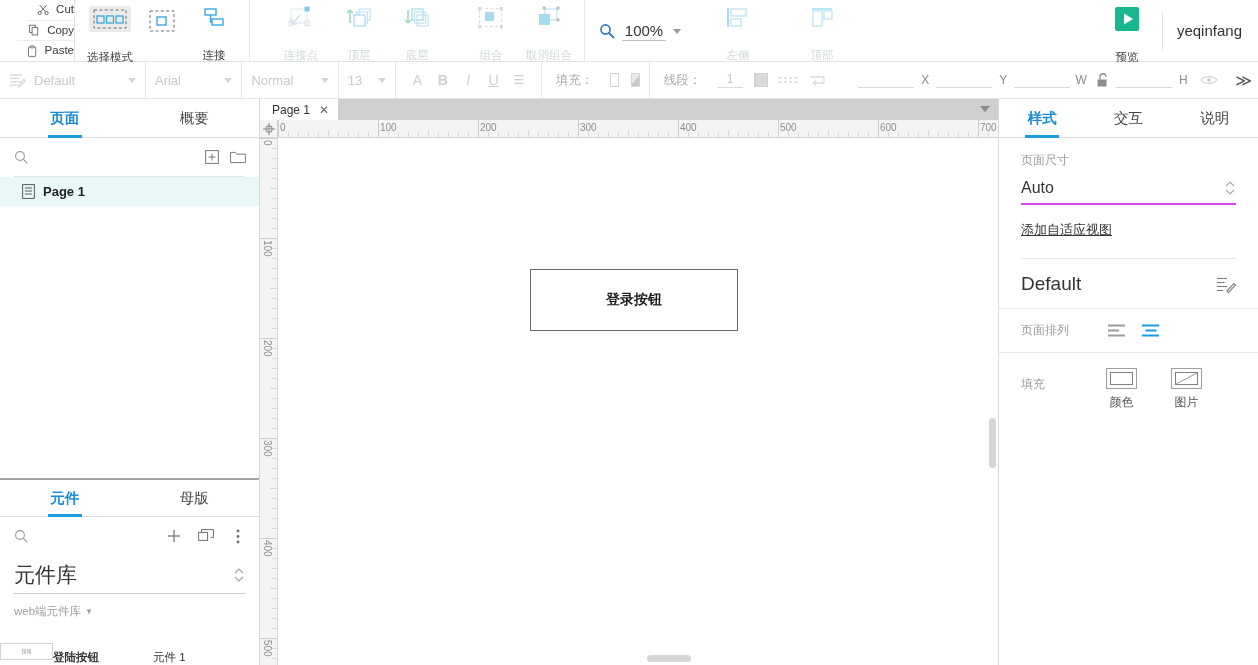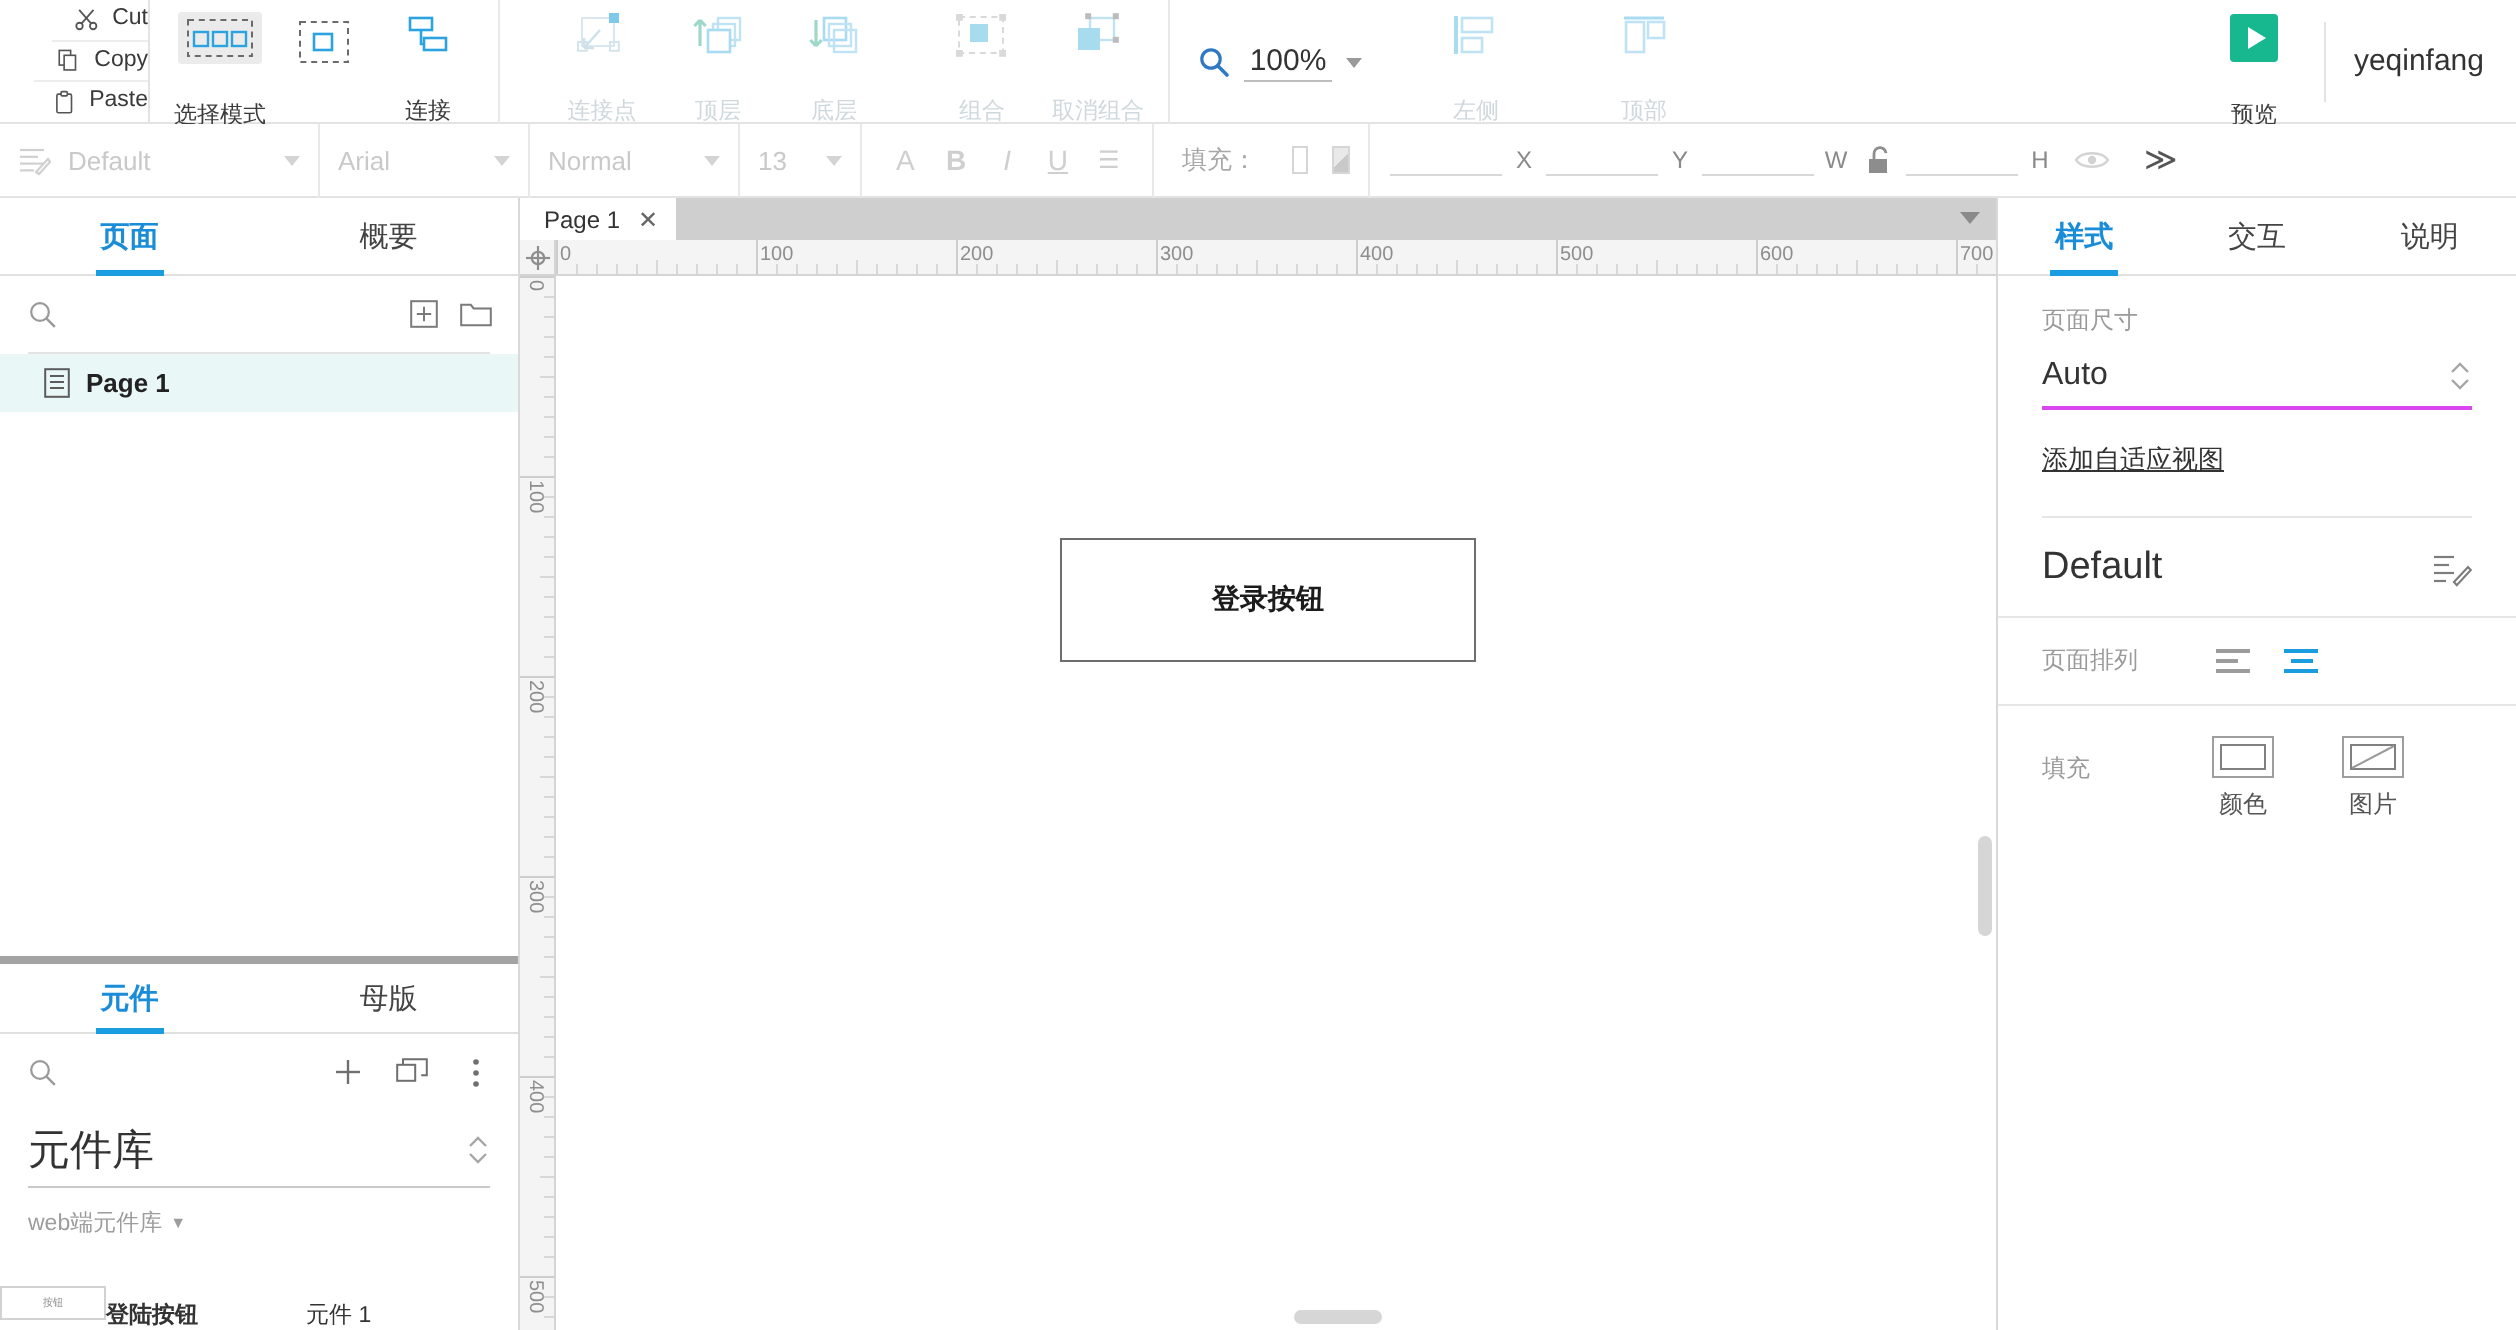--- a/index.html
+++ b/index.html
@@ -113,21 +113,21 @@
   .magn { width: 15px; height: 15px; }
   .iconbtn { width: 18px; height: 18px; display:flex;align-items:center;justify-content:center; color:#6f6f6f; }
   .srch-under { height:1px; background:#e4e4e4; margin: 0 14px; }
   .pagelist { flex: 0 0 auto; }
   .pagerow {
     height: 29px; display: flex; align-items: center; gap: 8px;
     padding-left: 22px; background: #e9f7f6; font-size: 13px; color: #222; font-weight: bold;
   }
   .leftfill { flex: 1; }
 
-  .libtabrow { display: flex; height: 39px; border-top: 4px solid #a3a3a3; border-bottom: 1px solid #e0e0e0; }
+  .libtabrow { display: flex; height: 39px; border-top: 2px solid #a3a3a3; border-bottom: 1px solid #e0e0e0; }
   .libsearch { height: 38px; display: flex; align-items: center; padding: 0 12px 0 14px; gap: 14px; }
   .libcombo {
     margin: 6px 14px 0 14px; display: flex; align-items: center; justify-content: space-between;
     border-bottom: 1px solid #c9c9c9; padding-bottom: 4px;
   }
   .libcombo .lctext { font-size: 21px; color: #333; }
   .libsub { padding: 10px 0 0 14px; font-size: 11.5px; color: #9d9d9d; display:flex; align-items:center; gap:4px;}
   .libgrid { display: flex; padding: 18px 0 0 0; }
   .libcell { width: 100px; display: flex; flex-direction: row; align-items: center; cursor: default;}
   .libthumb {
@@ -498,20 +498,32 @@
       <div class="ficon">A</div>
       <div class="ficon" style="font-weight:bold">B</div>
       <div class="ficon" style="font-style:italic">I</div>
       <div class="ficon" style="text-decoration:underline">U</div>
       <div class="ficon" style="font-size:12px">☰</div>
     </div>
     <div class="fseg" style="width:108px;gap:12px;padding-left:14px">
       <span class="flabel">填充：</span>
       <div class="swatch-o"></div>
       <div class="swatch-g"></div>
+    </div>
+    <div class="fseg nb" style="width:218px;gap:11px;padding-left:14px">
+      <span class="flabel">线段：</span>
+      <div class="numfield">1</div>
+      <div class="swatch-s"></div>
+      <svg width="18" height="10" viewBox="0 0 18 10">
+        <line x1="0" y1="3" x2="18" y2="3" stroke="#dadada" stroke-width="1.4" stroke-dasharray="3,2"></line>
+        <line x1="0" y1="7" x2="18" y2="7" stroke="#dadada" stroke-width="1.4" stroke-dasharray="3,2"></line>
+      </svg>
+      <svg width="18" height="12" viewBox="0 0 18 12">
+        <path d="M2 3 L16 3 L16 9 L5 9 M5 9 L8 6.5 M5 9 L8 11.5" fill="none" stroke="#dadada" stroke-width="1.3"></path>
+      </svg>
     </div>
 
     <div class="xywh">
       <div class="xyfield"></div>
       <span class="xylab">X</span>
       <div class="xyfield"></div>
       <span class="xylab">Y</span>
       <div class="xyfield"></div>
       <span class="xylab">W</span>
       <svg width="13" height="15" viewBox="0 0 13 15" style="margin:0 4px">

